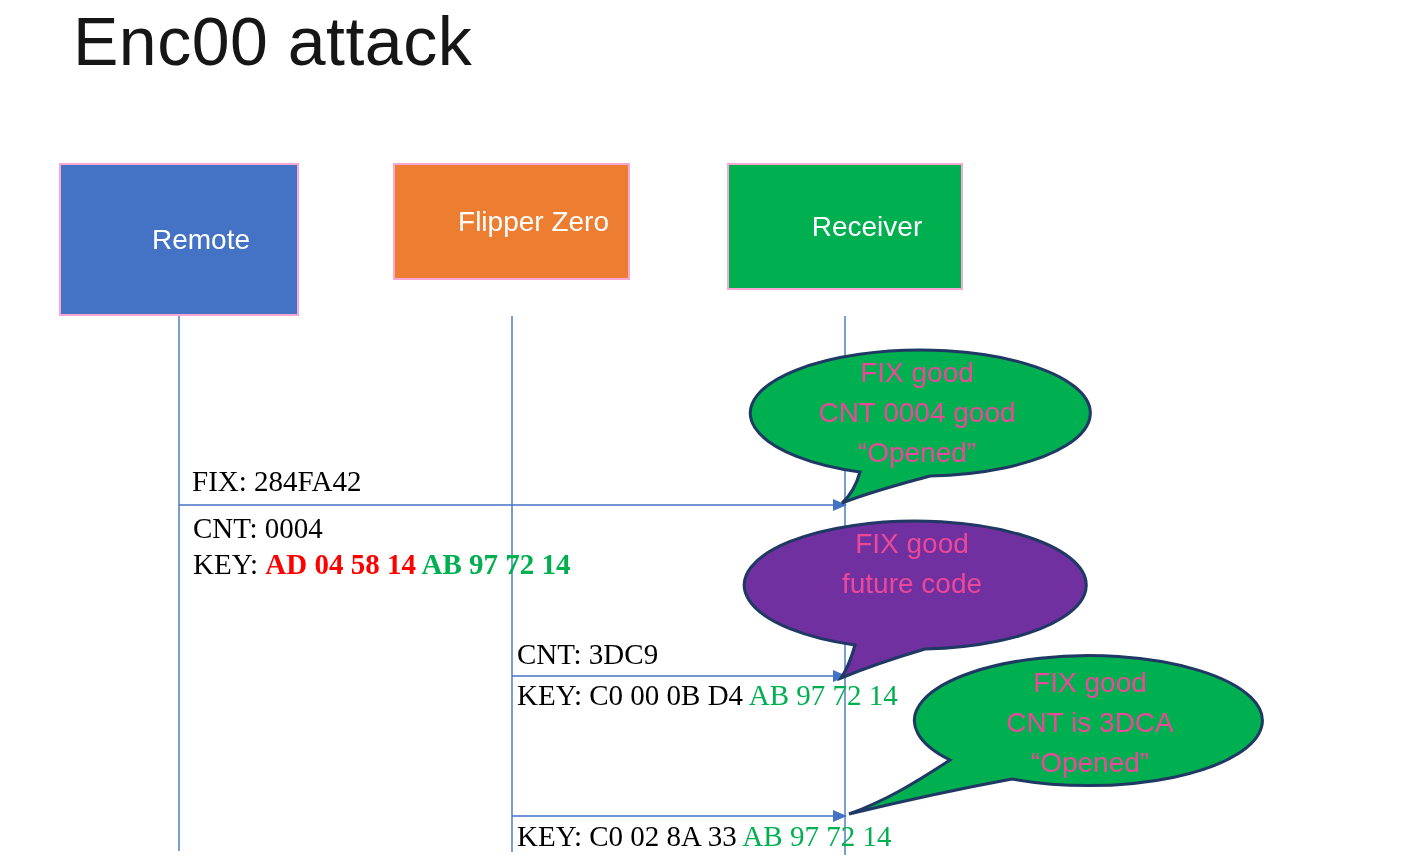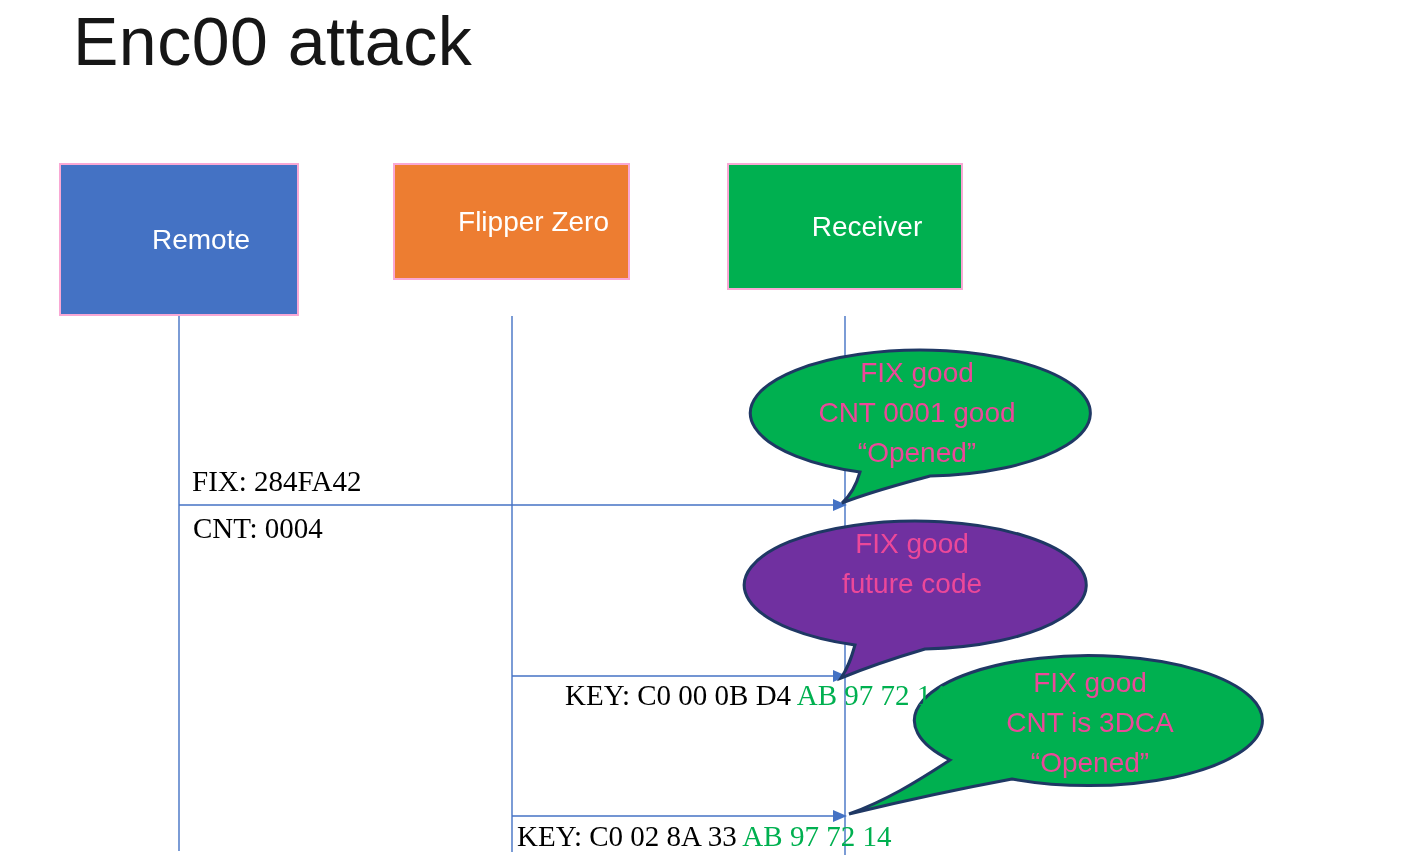--- a/index.html
+++ b/index.html
@@ -70,28 +70,30 @@
       <polygon class="arrowhead" points="847,816 833,810 833,822"></polygon>
     </g>
 
     <path class="bubble" d="M 930 476 A 170 63 0 1 0 860 472 C 856 486 851 495 842 503 C 873 491 901 484 930 476 Z" fill="#00B050"></path>
     <path class="bubble" d="M 925 649 A 171 64 0 1 0 855 645 C 851 659 848 668 841 678 C 870 666 898 657 925 649 Z" fill="#7030A0"></path>
     <path class="bubble" d="M 1012 779 A 174 65 0 1 0 950 760 C 915 783 885 801 849 814 C 903 801 958 789 1012 779 Z" fill="#00B050"></path>
   </svg>
 
   <div class="msg-line" style="left:192px;top:463px;"><span>FIX: 284FA42</span></div>
   <div class="msg-line" style="left:193px;top:510px;"><span>CNT: 0004</span></div>
+  <div class="msg-line" style="left:193px;top:546px;"><span>KEY: </span><span class="key-red">AD 04 58 14 </span><span class="key-green-bold">AB 97 72 14</span></div>
 
-  <div class="msg-line" style="left:517px;top:677px;margin-left:48px;"><span>KEY: C0 00 0B D4 </span><span class="key-green">AB 97 72 14</span></div>
+  <div class="msg-line" style="left:517px;top:636px;"><span>CNT: 3DC9</span></div>
+  <div class="msg-line" style="left:517px;top:677px;"><span>KEY: C0 00 0B D4 </span><span class="key-green">AB 97 72 14</span></div>
 
   <div class="msg-line" style="left:517px;top:818px;"><span>KEY: C0 02 8A 33 </span><span class="key-green">AB 97 72 14</span></div>
 
   <div class="bubble-text" style="left:737px;top:353px;">
     <div>FIX good</div>
-    <div>CNT 0001 good</div>
+    <div>CNT 0004 good</div>
     <div>“Opened”</div>
   </div>
   <div class="bubble-text" style="left:732px;top:524px;">
     <div>FIX good</div>
     <div>future code</div>
   </div>
   <div class="bubble-text" style="left:910px;top:663px;">
     <div>FIX good</div>
     <div>CNT is 3DCA</div>
     <div>“Opened”</div>

